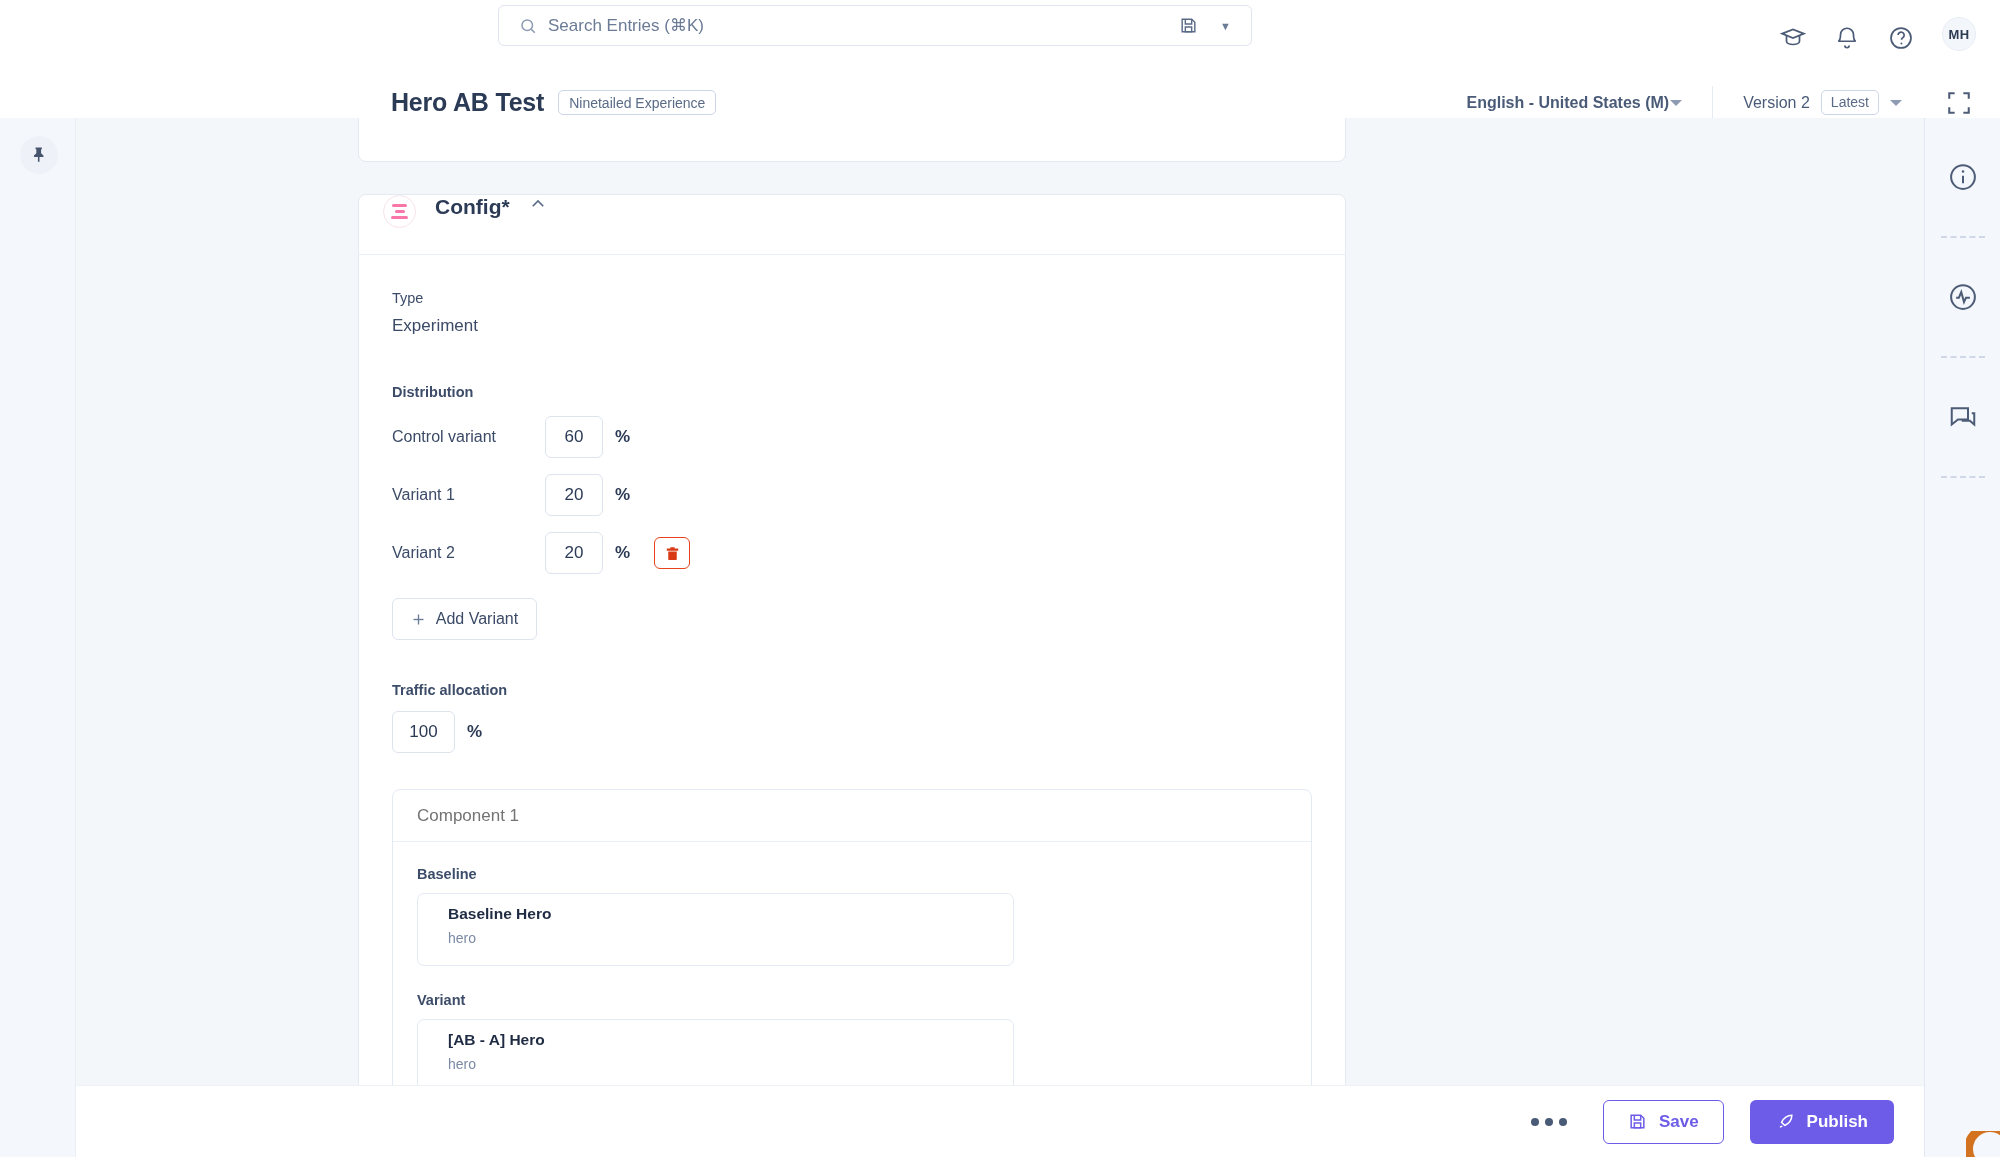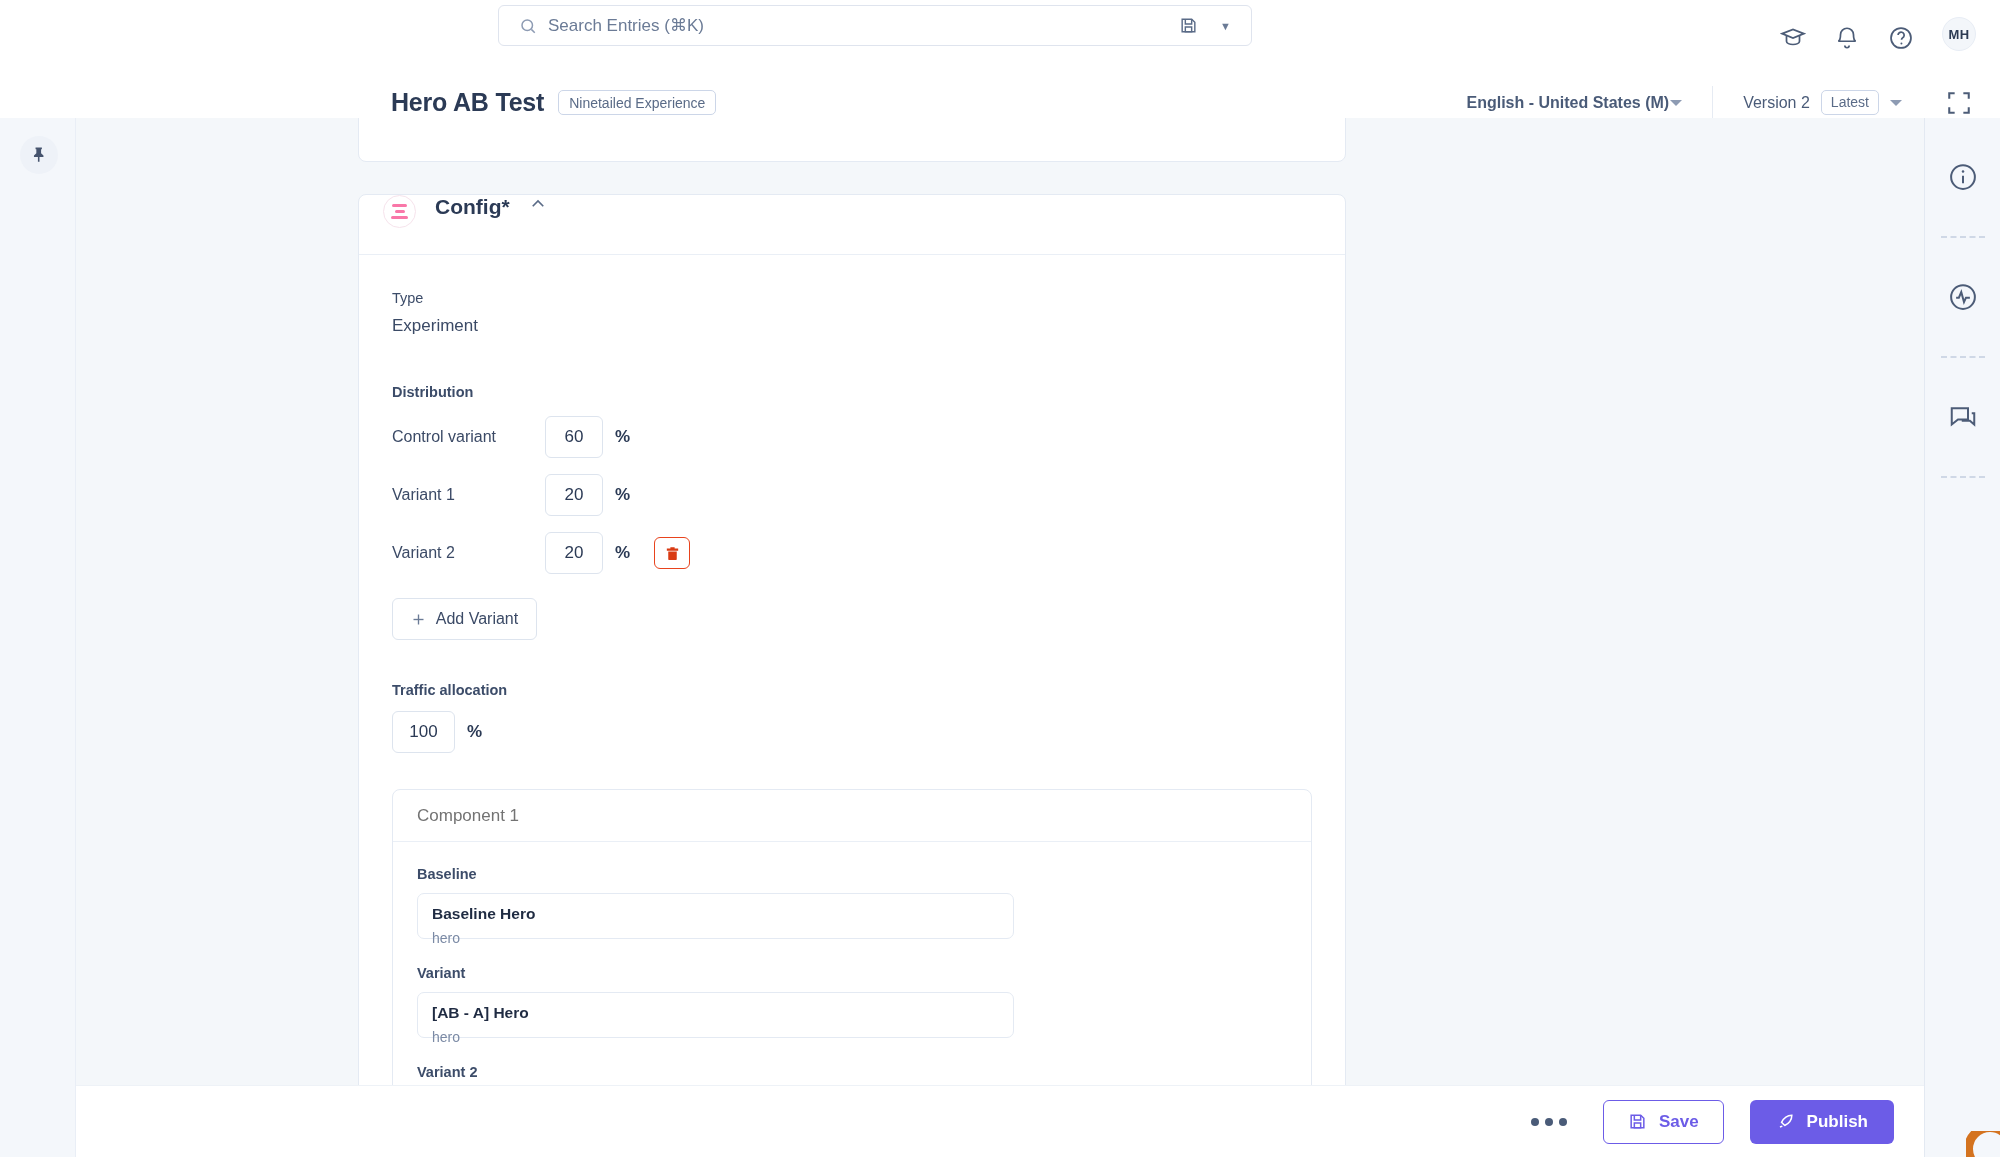--- a/index.html
+++ b/index.html
@@ -171,23 +171,23 @@
     border: 1px solid #e4eaf3; border-radius: 8px; background: #fff;
   }
   .component-head {
     height: 52px; border-bottom: 1px solid #eaeff6;
     display: flex; align-items: center; padding-left: 24px;
     font-size: 17px; color: #737373;
   }
   .component-body { padding: 24px 24px 28px 24px; }
   .sub-label { font-size: 14.5px; font-weight: bold; color: #3c4c69; }
   .entry-card {
-    margin-top: 11px; width: 597px; height: 46px;
+    margin-top: 11px; width: 597px; height: 73px;
     border: 1px solid #e4eaf3; border-radius: 7px; background: #fff;
-    padding: 11px 14px;
+    padding: 11px 30px;
   }
   .entry-title { font-size: 15.5px; font-weight: bold; color: #1f2b42; }
   .entry-sub { font-size: 14px; color: #7b8aa5; margin-top: 7px; }
   .sub-label.gap { margin-top: 26px; }
 
   
   .action-bar {
     position: absolute; bottom: 0; left: 76px; width: 1848px; height: 72px;
     background: #ffffff; border-top: 1px solid #eef2f7;
     display: flex; align-items: center; justify-content: flex-end;

